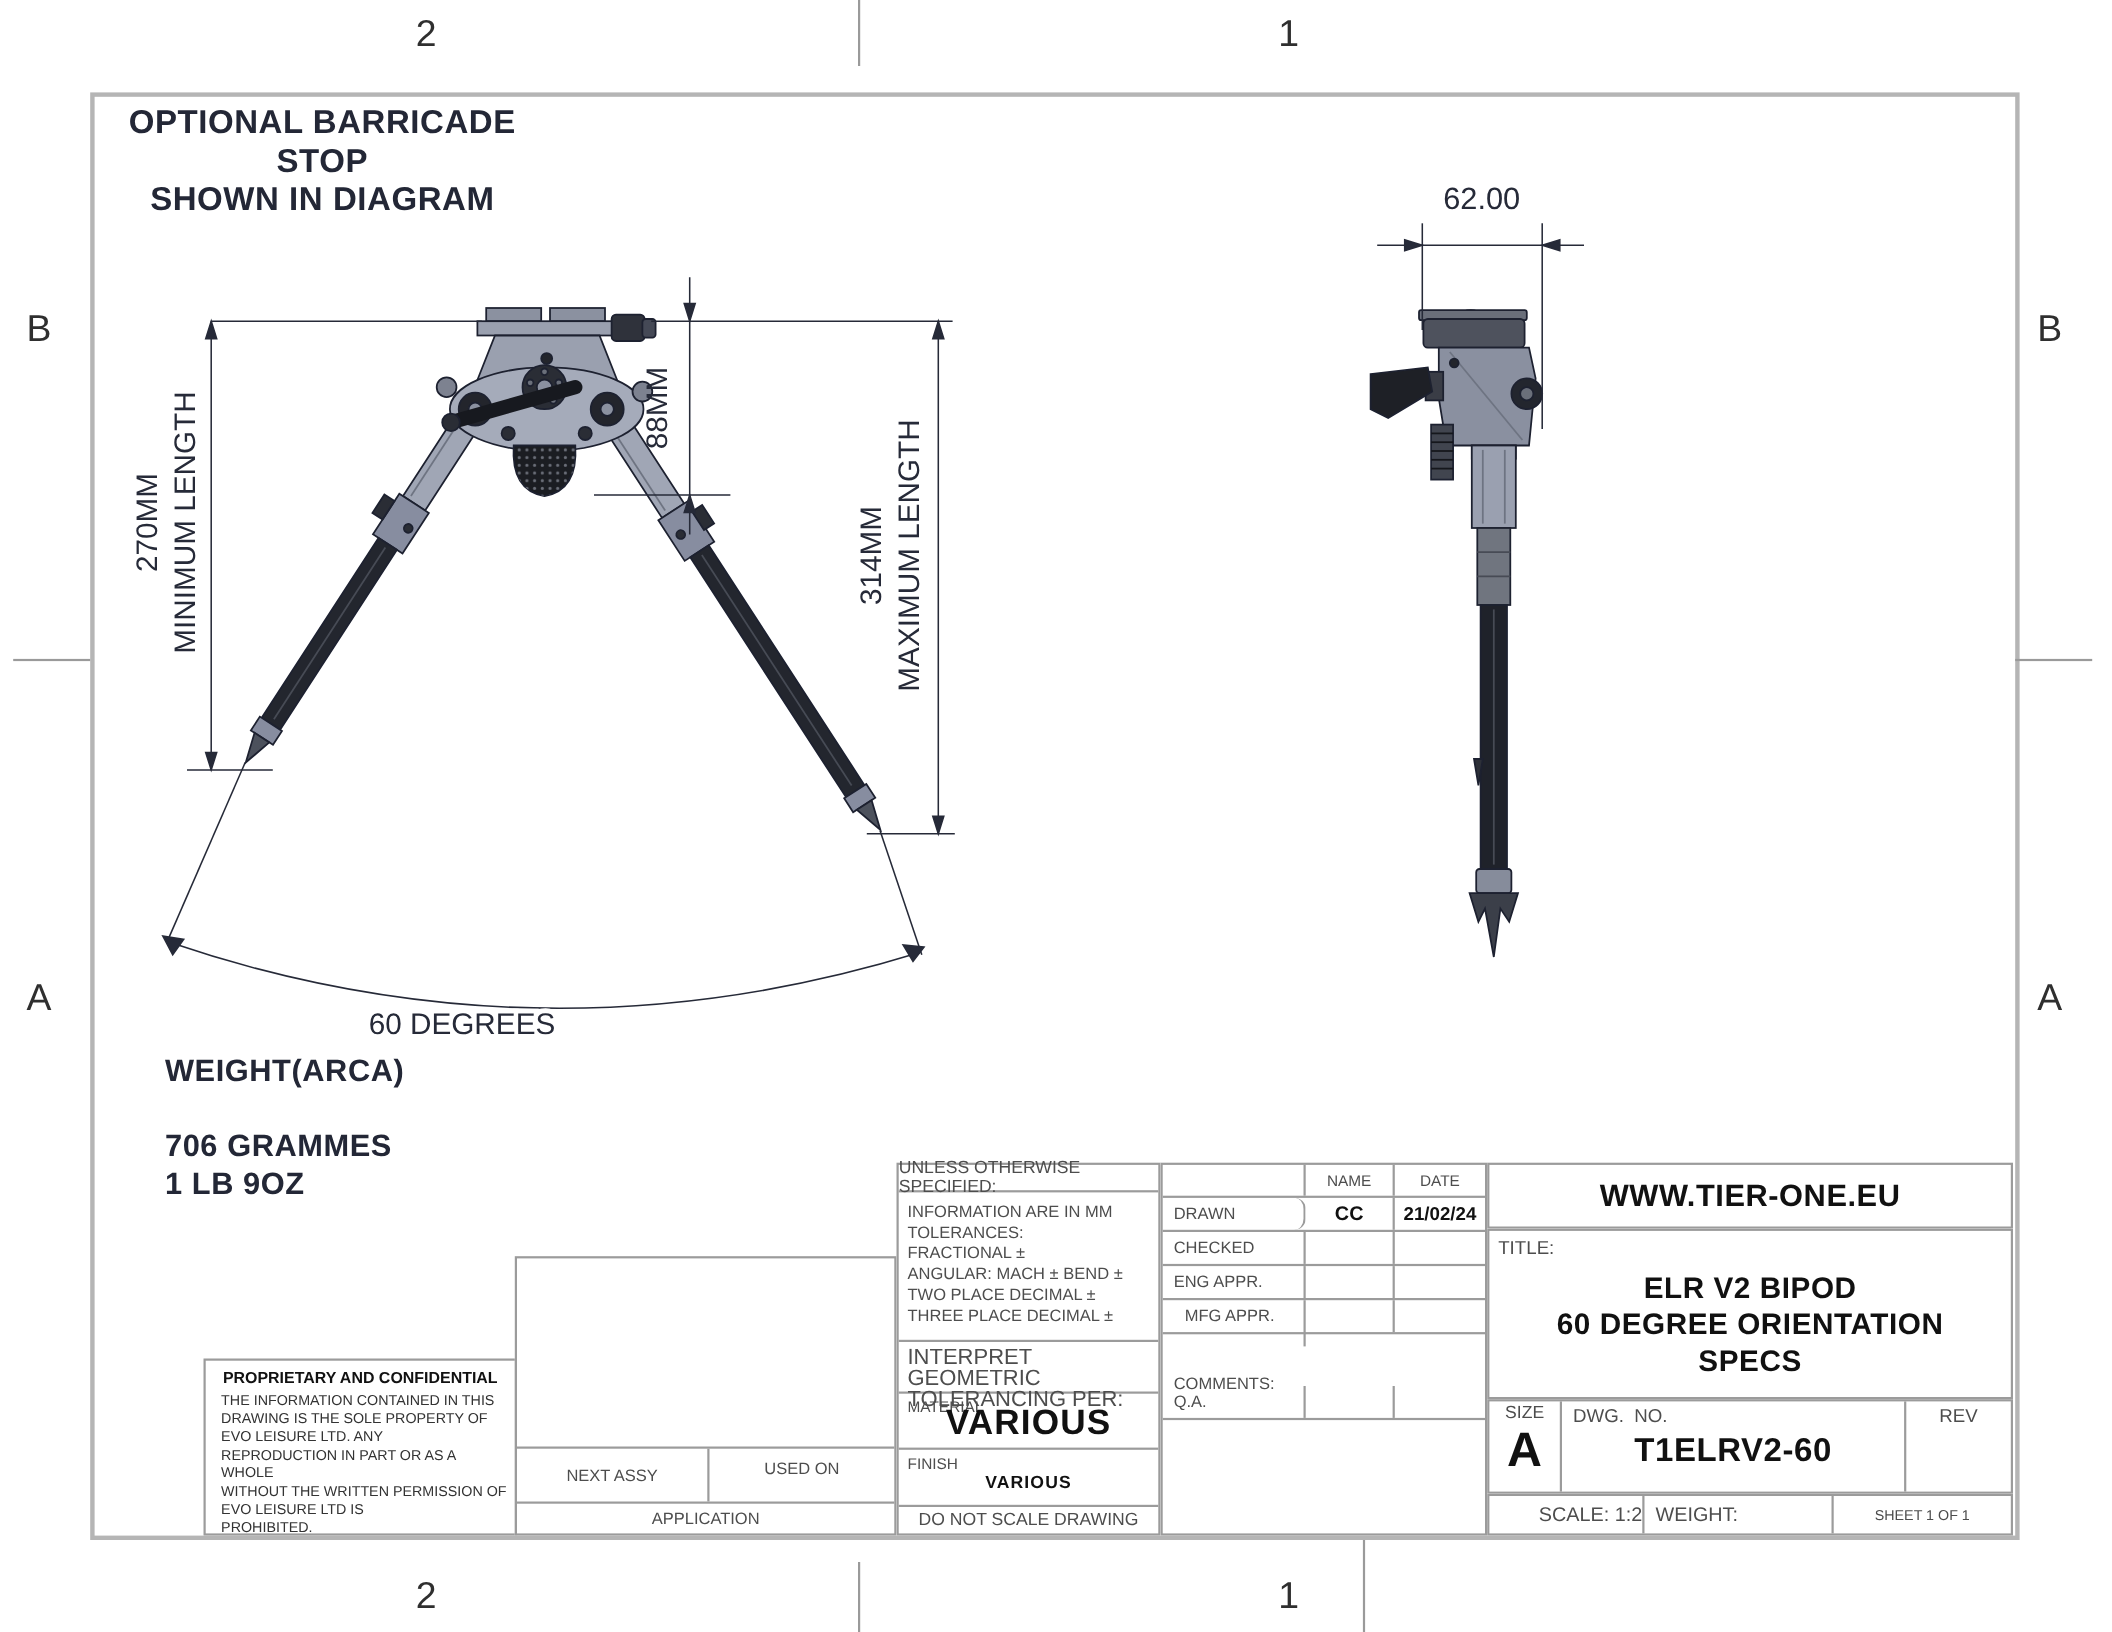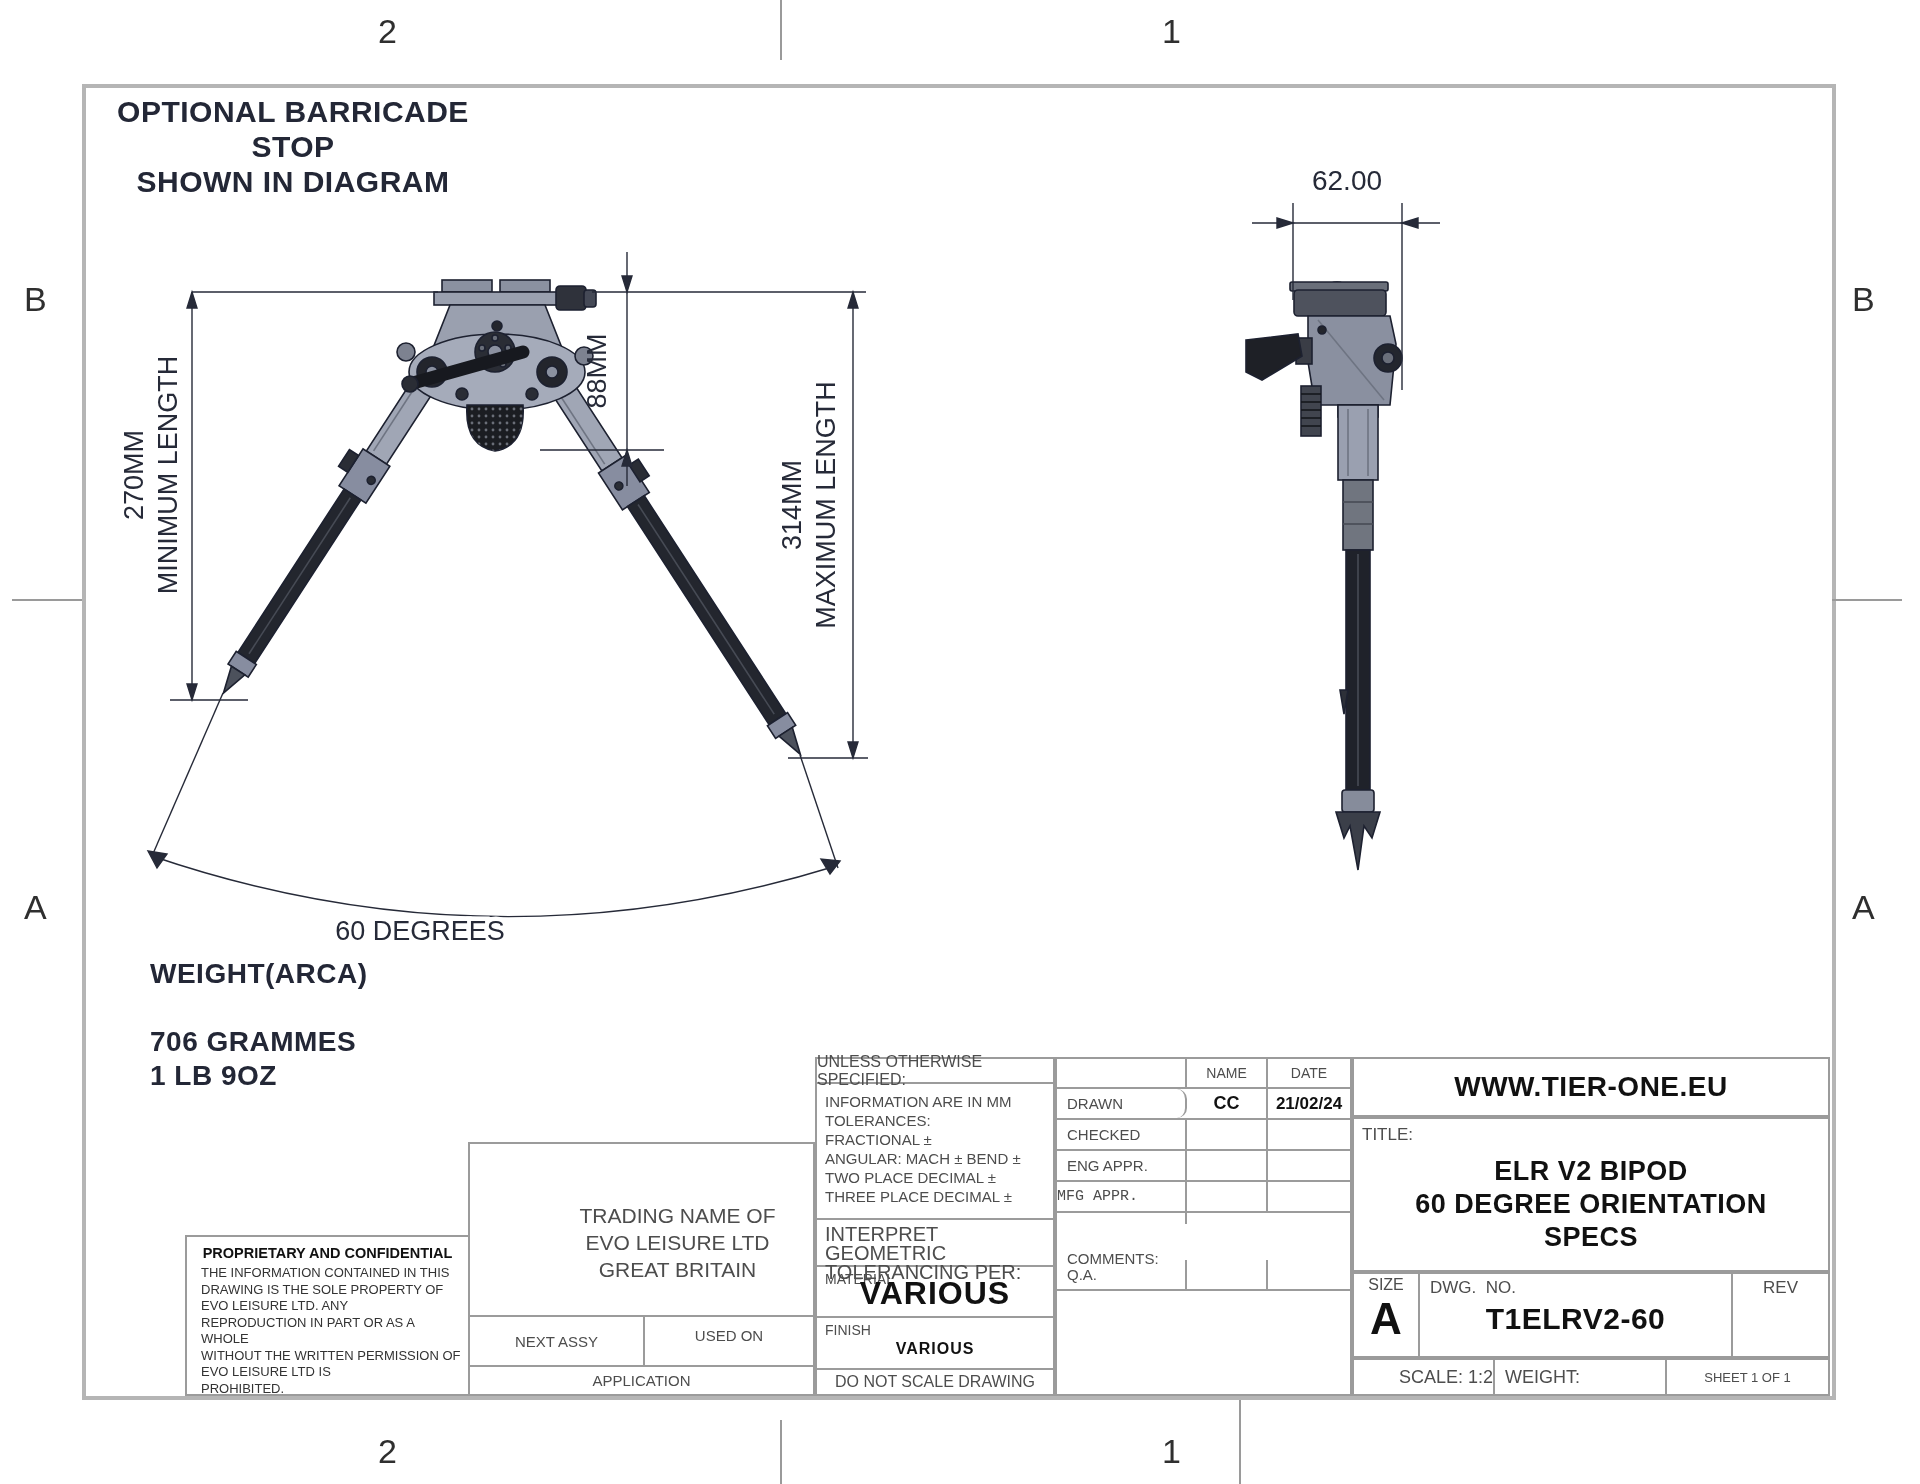--- a/index.html
+++ b/index.html
@@ -219,25 +219,20 @@
       <div>DRAWING IS THE SOLE PROPERTY OF</div>
       <div>EVO LEISURE LTD.  ANY</div>
       <div>REPRODUCTION IN PART OR AS A WHOLE</div>
       <div>WITHOUT THE WRITTEN PERMISSION OF</div>
       <div>EVO LEISURE LTD IS</div>
       <div>PROHIBITED.</div>
     </div>
   </div>
 
   <div class="abs tb" style="left:468px;top:1142px;width:347px;height:254px;">
-    <div class="abs" style="left:80px;right:8px;top:58px;text-align:center;font-size:21px;color:#4d4d4d;line-height:27px;">
-      <div>TRADING NAME OF</div>
-      <div>EVO LEISURE LTD</div>
-      <div>GREAT BRITAIN</div>
-    </div>
     <div class="cell brd-b" style="left:0;top:171px;width:343px;height:2px;"></div>
     <div class="cell brd-r ctr tb-label" style="left:0;top:173px;width:175px;height:48px;">NEXT ASSY</div>
     <div class="cell ctr tb-label" style="left:175px;top:173px;width:168px;height:36px;">USED ON</div>
     <div class="cell brd-b" style="left:0;top:221px;width:343px;height:2px;"></div>
     <div class="cell ctr tb-label" style="left:0;top:223px;width:343px;height:27px;">APPLICATION</div>
   </div>
 
   <div class="abs tb" style="left:815px;top:1057px;width:240px;height:339px;">
     <div class="cell brd-b tb-label ctr" style="left:0;top:0;width:236px;height:25px;font-size:16px;">UNLESS OTHERWISE SPECIFIED:</div>
     <div class="cell brd-b" style="left:0;top:25px;width:236px;height:136px;font-size:15px;color:#4d4d4d;line-height:19px;padding:8px 0 0 8px;">
@@ -280,21 +275,21 @@
       <div class="cell brd-r tb-label" style="left:0;top:0;width:130px;height:29px;line-height:29px;padding-left:10px;">CHECKED</div>
       <div class="cell brd-r" style="left:130px;top:0;width:81px;height:29px;"></div>
       <div class="cell" style="left:211px;top:0;width:82px;height:29px;"></div>
     </div>
     <div class="cell brd-b" style="left:0;top:92px;width:293px;height:31px;">
       <div class="cell brd-r tb-label" style="left:0;top:0;width:130px;height:29px;line-height:29px;padding-left:10px;">ENG APPR.</div>
       <div class="cell brd-r" style="left:130px;top:0;width:81px;height:29px;"></div>
       <div class="cell" style="left:211px;top:0;width:82px;height:29px;"></div>
     </div>
     <div class="cell brd-b" style="left:0;top:123px;width:293px;height:31px;">
-      <div class="cell brd-r tb-label" style="left:0;top:0;width:130px;height:42px;line-height:29px;padding-left:0;font-family:Liberation Mono, monospace;">MFG APPR.</div>
+      <div class="cell brd-r tb-label" style="left:0;top:0;width:130px;height:42px;line-height:29px;padding-left:20px;">MFG APPR.</div>
       <div class="cell brd-r" style="left:130px;top:0;width:81px;height:29px;"></div>
       <div class="cell" style="left:211px;top:0;width:82px;height:29px;"></div>
     </div>
     <div class="cell brd-b" style="left:0;top:154px;width:293px;height:31px;margin-top:47px;">
       <div class="cell brd-r tb-label" style="left:0;top:0;width:130px;height:29px;line-height:29px;padding-left:10px;">Q.A.</div>
       <div class="cell brd-r" style="left:130px;top:0;width:81px;height:29px;"></div>
       <div class="cell" style="left:211px;top:0;width:82px;height:29px;"></div>
     </div>
     <div class="cell tb-label" style="left:0;top:185px;width:293px;height:150px;padding:6px 0 0 10px;">COMMENTS:</div>
   </div>

